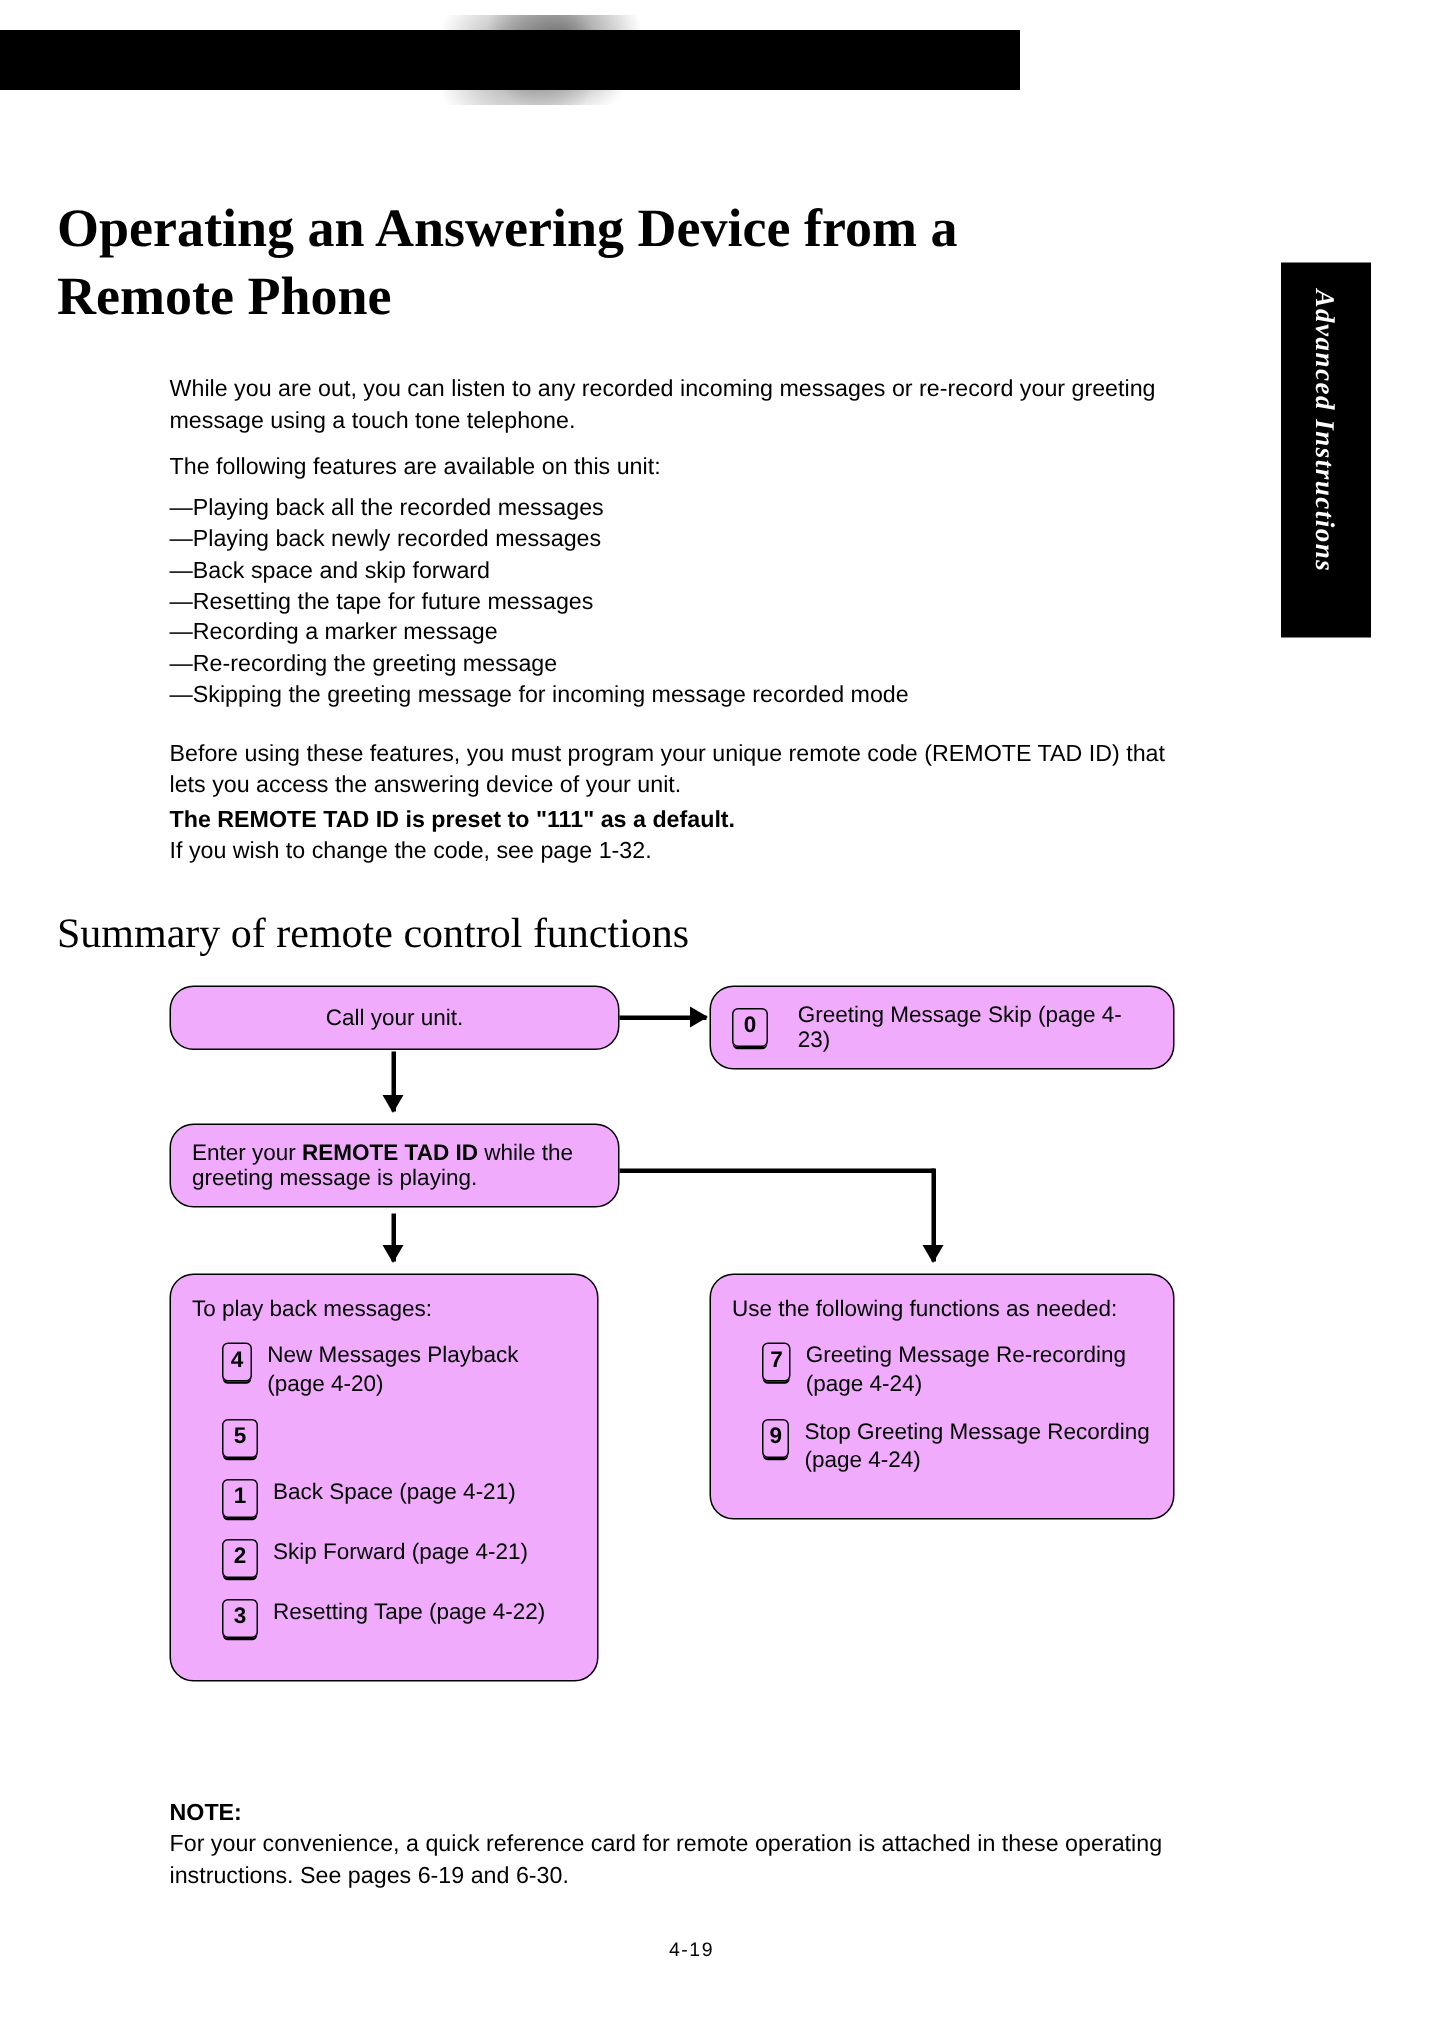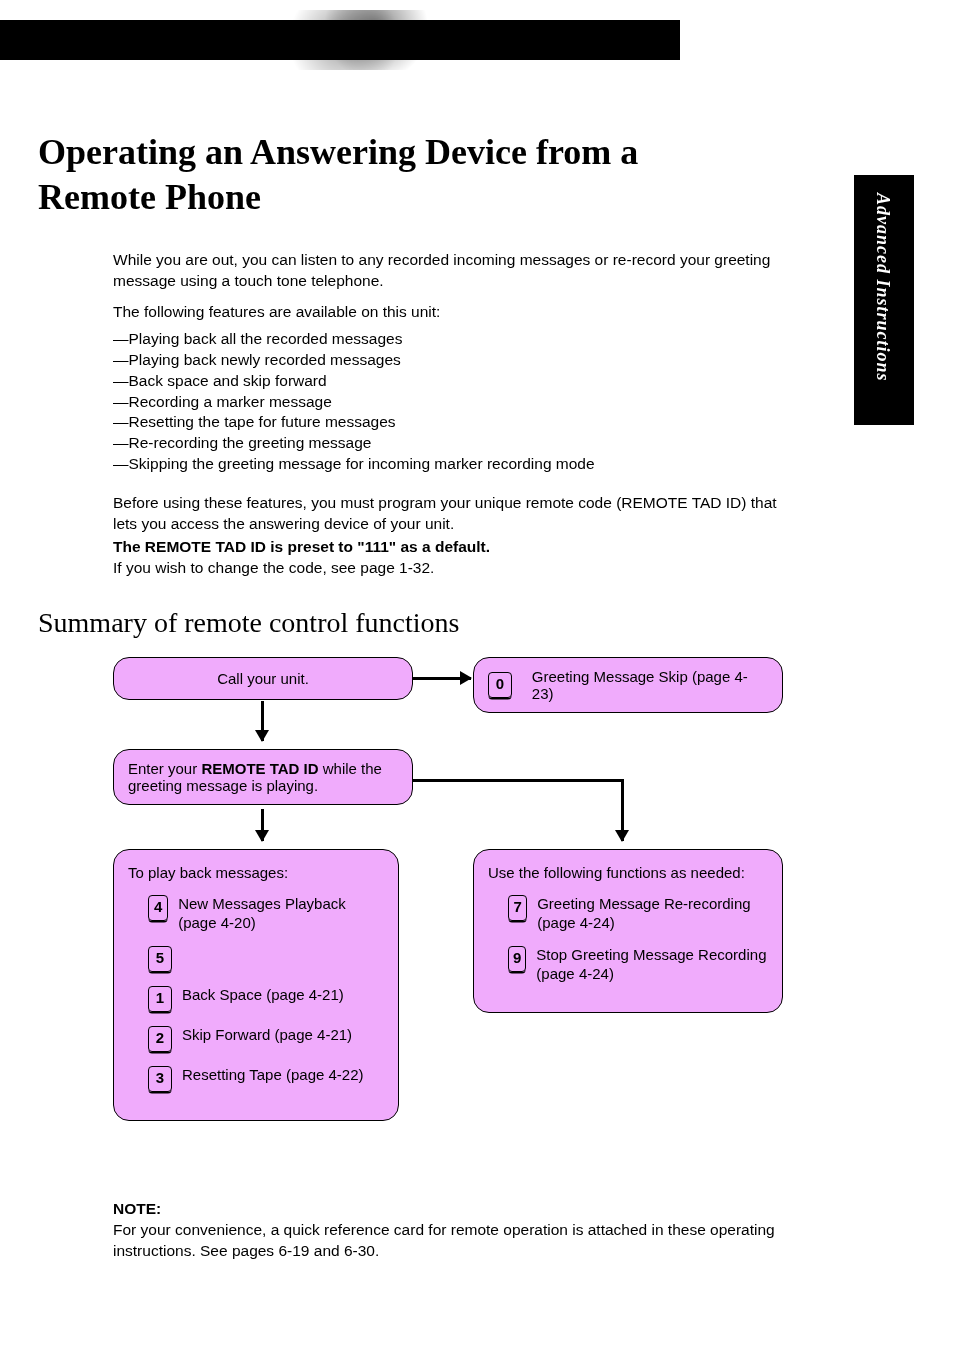--- a/index.html
+++ b/index.html
@@ -168,24 +168,24 @@
   <h1>Operating an Answering Device from a Remote Phone</h1>
 
   <div class="body-text">
     <p>While you are out, you can listen to any recorded incoming messages or re-record your greeting message using a touch tone telephone.</p>
 
     <p style="margin-bottom:2px">The following features are available on this unit:</p>
     <div class="features">
       <div>Playing back all the recorded messages</div>
       <div>Playing back newly recorded messages</div>
       <div>Back space and skip forward</div>
+      <div>Resetting the tape for future messages</div>
       <div>Recording a marker message</div>
-      <div>Resetting the tape for future messages</div>
       <div>Re-recording the greeting message</div>
-      <div>Skipping the greeting message for incoming marker recording mode</div>
+      <div>Skipping the greeting message for incoming message recorded mode</div>
     </div>
 
     <p style="margin-top:18px;margin-bottom:2px">Before using these features, you must program your unique remote code (REMOTE TAD ID) that lets you access the answering device of your unit.</p>
     <p style="margin:0;font-weight:bold">The REMOTE TAD ID is preset to "111" as a default.</p>
     <p style="margin-top:0">If you wish to change the code, see page 1-32.</p>
   </div>
 
   <h2>Summary of remote control functions</h2>
 
   <div class="diagram">
@@ -247,14 +247,15 @@
       </div>
     </div>
 
   </div>
 
   <div class="note">
     <span class="nlabel">NOTE:</span><br>
     <span>For your convenience, a quick reference card for remote operation is attached in these operating instructions. See pages 6-19 and 6-30.</span>
   </div>
 
+  <div class="pageno">4-19</div>
 
 </div>
 
 </body></html>

